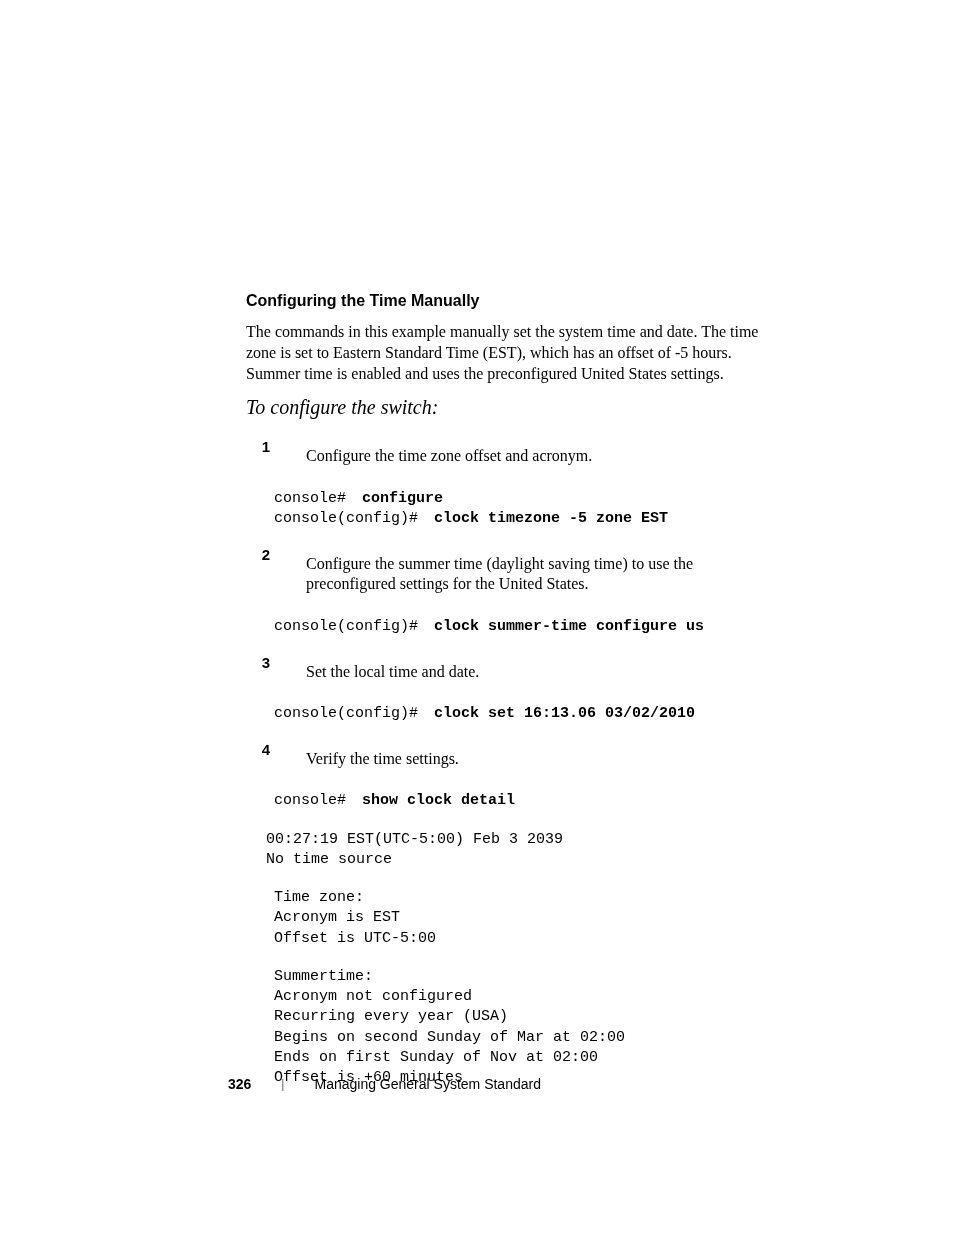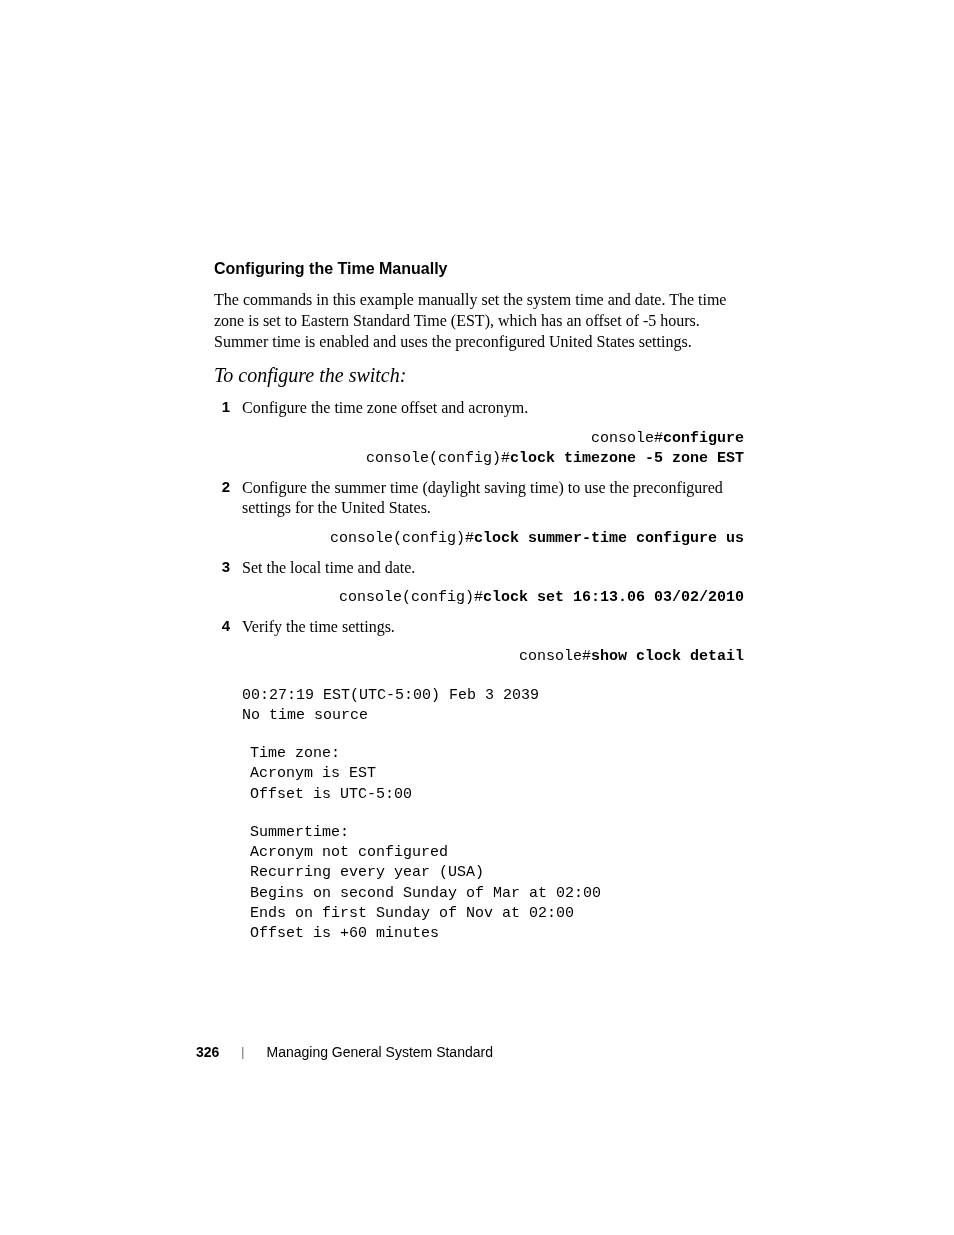--- a/index.html
+++ b/index.html
@@ -1,16 +1,16 @@
 <!DOCTYPE html>
 <html><head>
   <meta charset="utf-8">
   <style>
     * {
-      margin: 0;
+      margin: 8px;
       padding: 0;
       box-sizing: border-box;
     }
     body {
       width: 954px;
       height: 1235px;
       background: #ffffff;
       font-family: Georgia, 'Times New Roman', serif;
       color: #000000;
       position: relative;
@@ -60,21 +60,20 @@
     .step-text {
       margin-bottom: 6px;
     }
     .code-block {
       font-family: 'Courier New', Courier, monospace;
       font-size: 15px;
       line-height: 1.35;
       margin-left: 28px;
       margin-bottom: 4px;
       white-space: pre;
-      text-align: right;
     }
     .code-bold {
       font-weight: bold;
     }
     .output-block {
       font-family: 'Courier New', Courier, monospace;
       font-size: 15px;
       line-height: 1.35;
       margin-left: 28px;
       margin-top: 18px;

